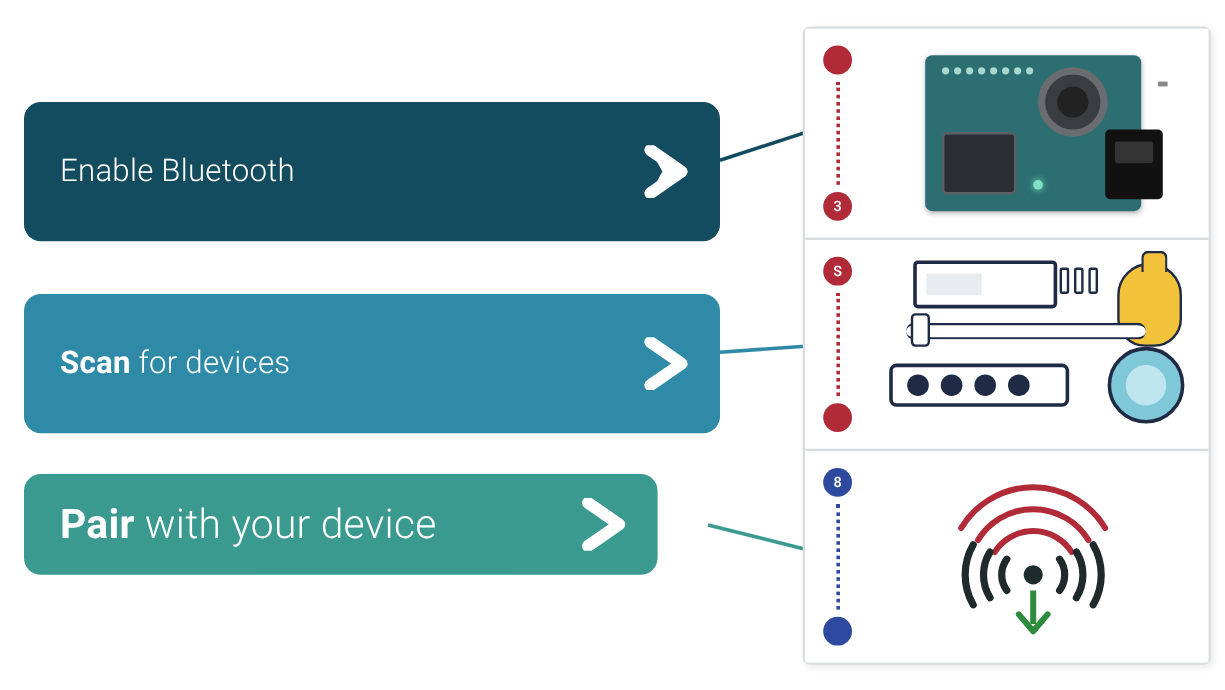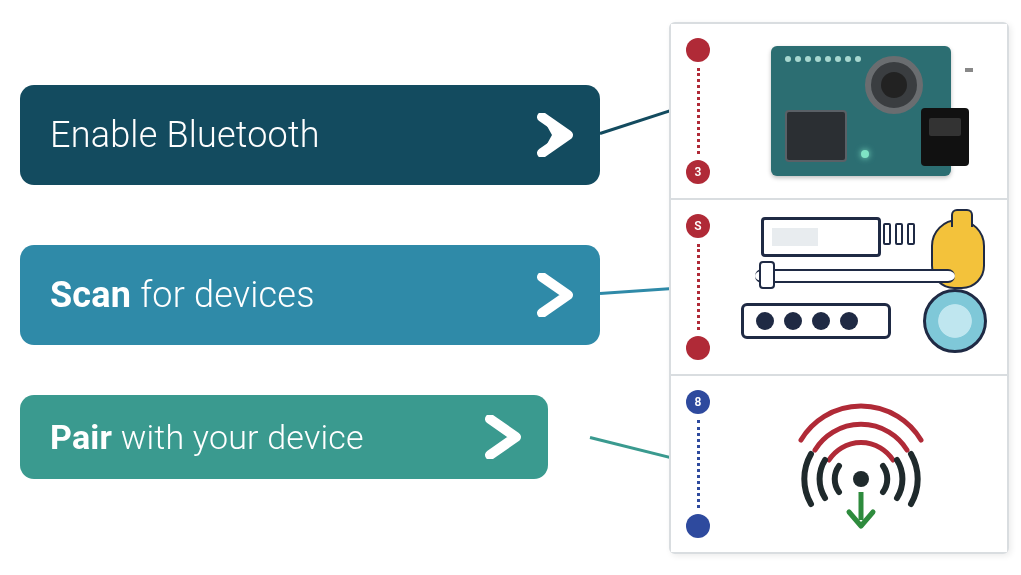--- a/index.html
+++ b/index.html
@@ -7,27 +7,27 @@
     width: 1021px;
     height: 575px;
     background: #ffffff;
     font-family: -apple-system, "Segoe UI", Roboto, Arial, sans-serif;
     position: relative;
     overflow: hidden;
   }
   .step-button {
     position: absolute;
     left: 20px;
-    height: 100px;
+    height: 116px;
     border-radius: 14px;
     display: flex;
     align-items: center;
     padding: 0 22px 0 30px;
     color: #fff;
-    font-size: 36px;
+    font-size: 26px;
     letter-spacing: 0.2px;
   }
   .step-button .label { flex: 1; }
   .step-button .chev {
     width: 44px; height: 44px;
     display: inline-block;
     margin-left: 18px;
   }
   .step1 { top: 85px;  width: 580px; background: #134b5f; }
   .step2 { top: 245px; width: 580px; background: #2f8aa8; }

